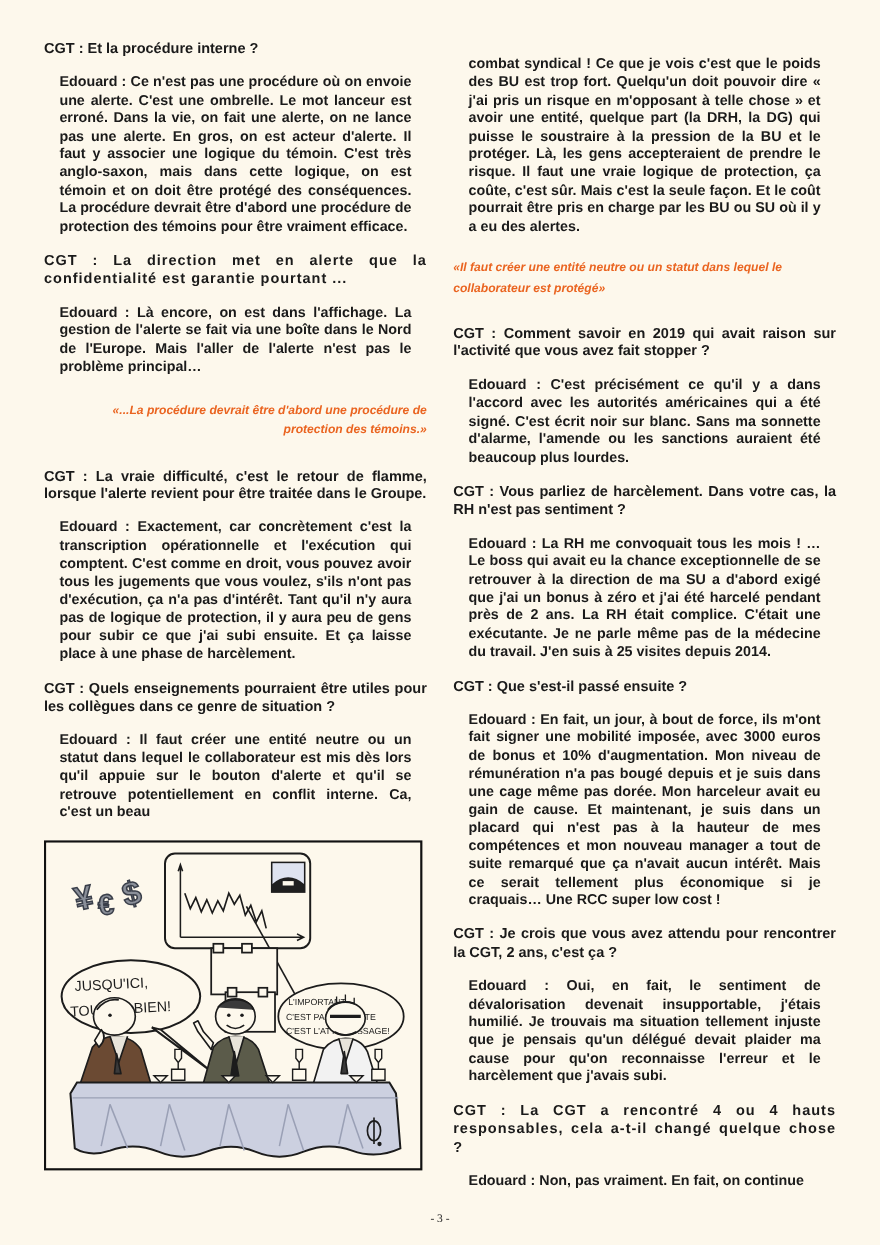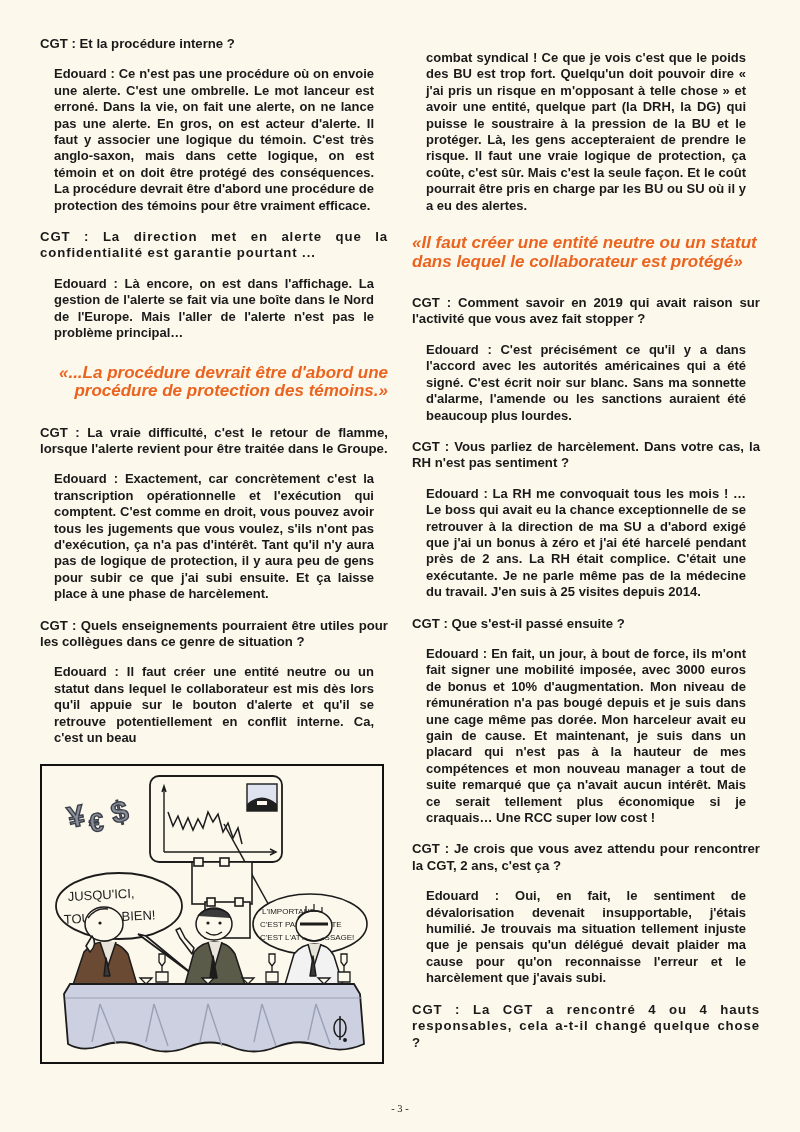--- a/index.html
+++ b/index.html
@@ -54,21 +54,21 @@
     text-align: left;
   }
   .block {
     margin-bottom: 15px;
   }
   .block:last-child { margin-bottom: 0; }
   .pull {
     color: #ea6420;
     font-weight: bold;
     font-style: italic;
-    font-size: 17px;
+    font-size: 11px;
     line-height: 18.5px;
     margin: 0;
   }
   .pull-block {
     margin: 22px 0 24px 0;
   }
   .pull-block.indent {
     padding-left: 14px;
     text-align: right;
   }
@@ -292,19 +292,20 @@
         <p class="a">Edouard : En fait, un jour, à bout de force, ils m'ont fait signer une mobilité imposée, avec 3000 euros de bonus et 10% d'augmentation. Mon niveau de rémunération n'a pas bougé depuis et je suis dans une cage même pas dorée. Mon harceleur avait eu gain de cause. Et maintenant, je suis dans un placard qui n'est pas à la hauteur de mes compétences et mon nouveau manager a tout de suite remarqué que ça n'avait aucun intérêt. Mais ce serait tellement plus économique si je craquais… Une RCC super low cost !</p>
       </div>
 
       <div class="block">
         <p class="q">CGT : Je crois que vous avez attendu pour rencontrer la CGT, 2 ans, c'est ça ?</p>
         <p class="a">Edouard : Oui, en fait, le sentiment de dévalorisation devenait insupportable, j'étais humilié. Je trouvais ma situation tellement injuste que je pensais qu'un délégué devait plaider ma cause pour qu'on reconnaisse l'erreur et le harcèlement que j'avais subi.</p>
       </div>
 
       <div class="block">
         <p class="q tracked">CGT : La CGT a rencontré 4 ou 4 hauts responsables, cela a-t-il changé quelque chose ?</p>
+        <p class="a noj">Edouard : Non, pas vraiment. En fait, on continue</p>
       </div>
 
     </div>
   </div>
 
   <div class="pagenum">- 3 -</div>
 </div>
 
 </body></html>

